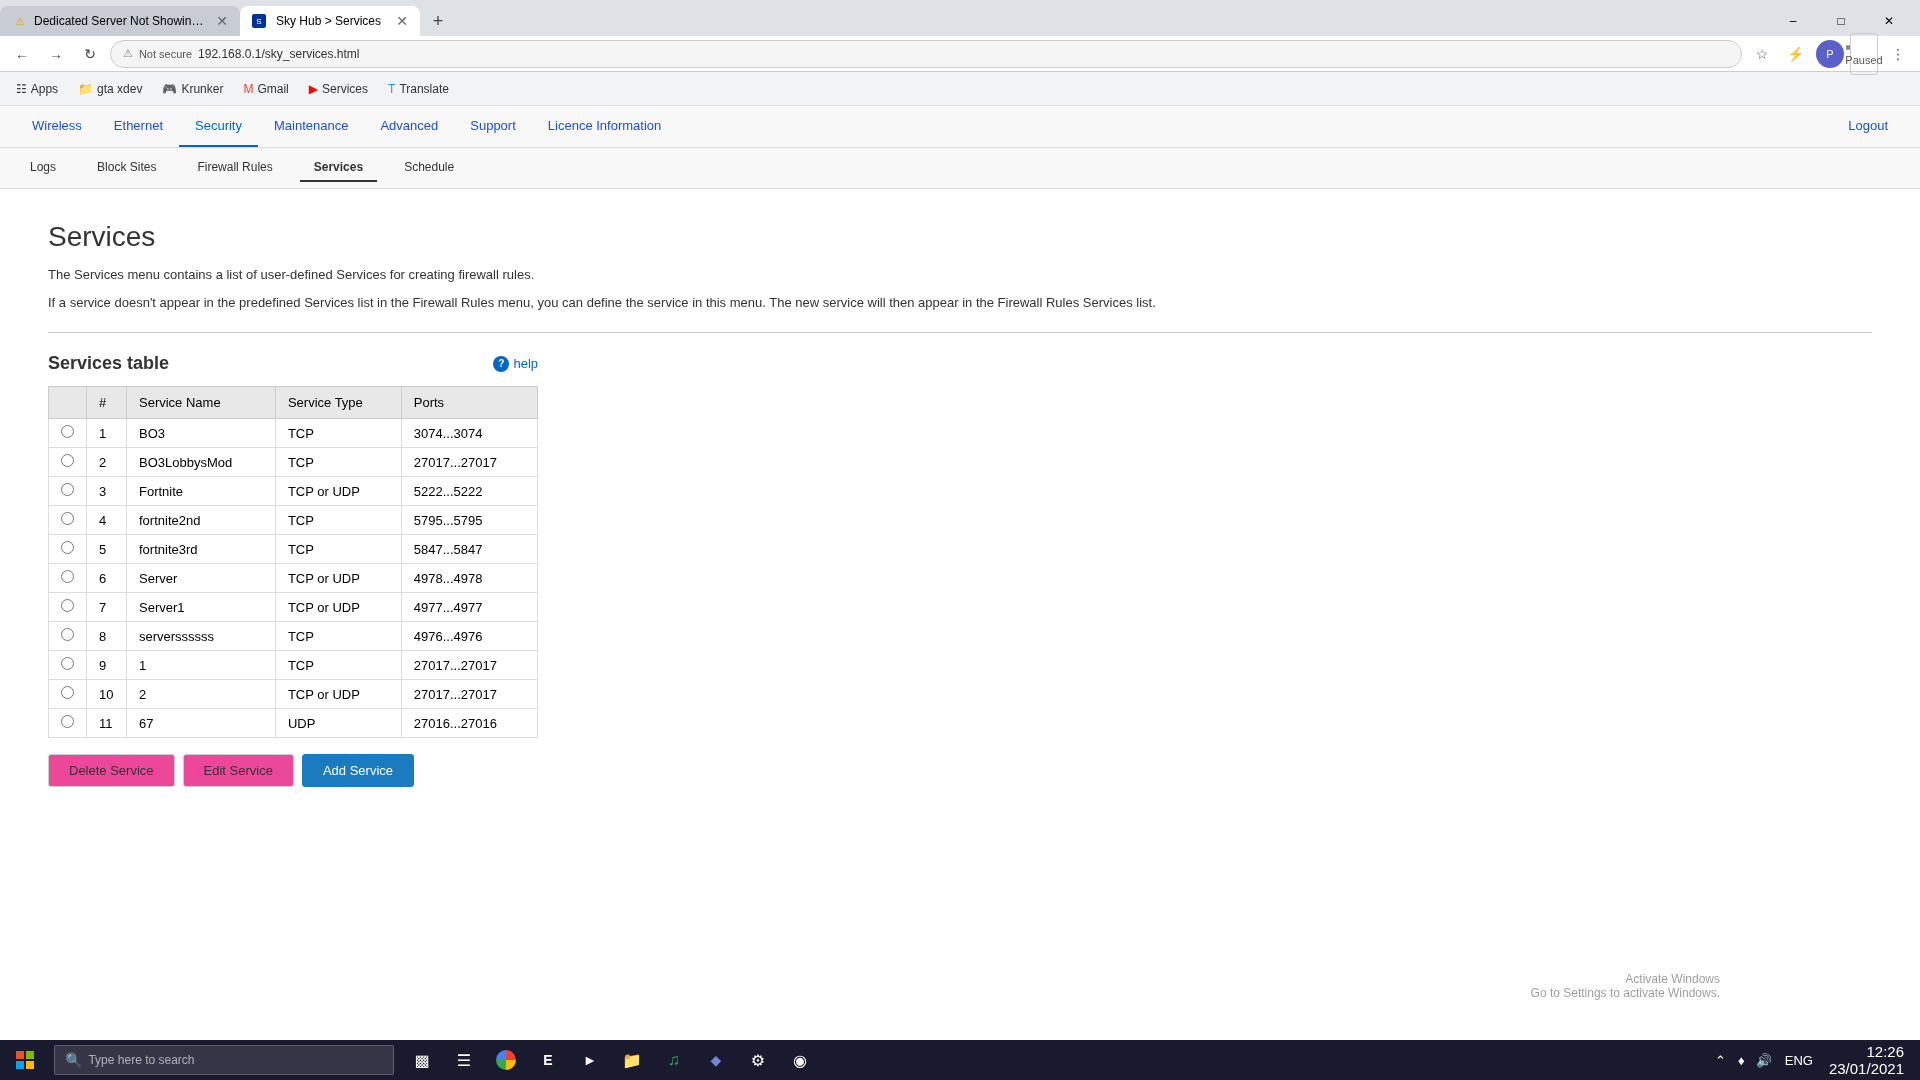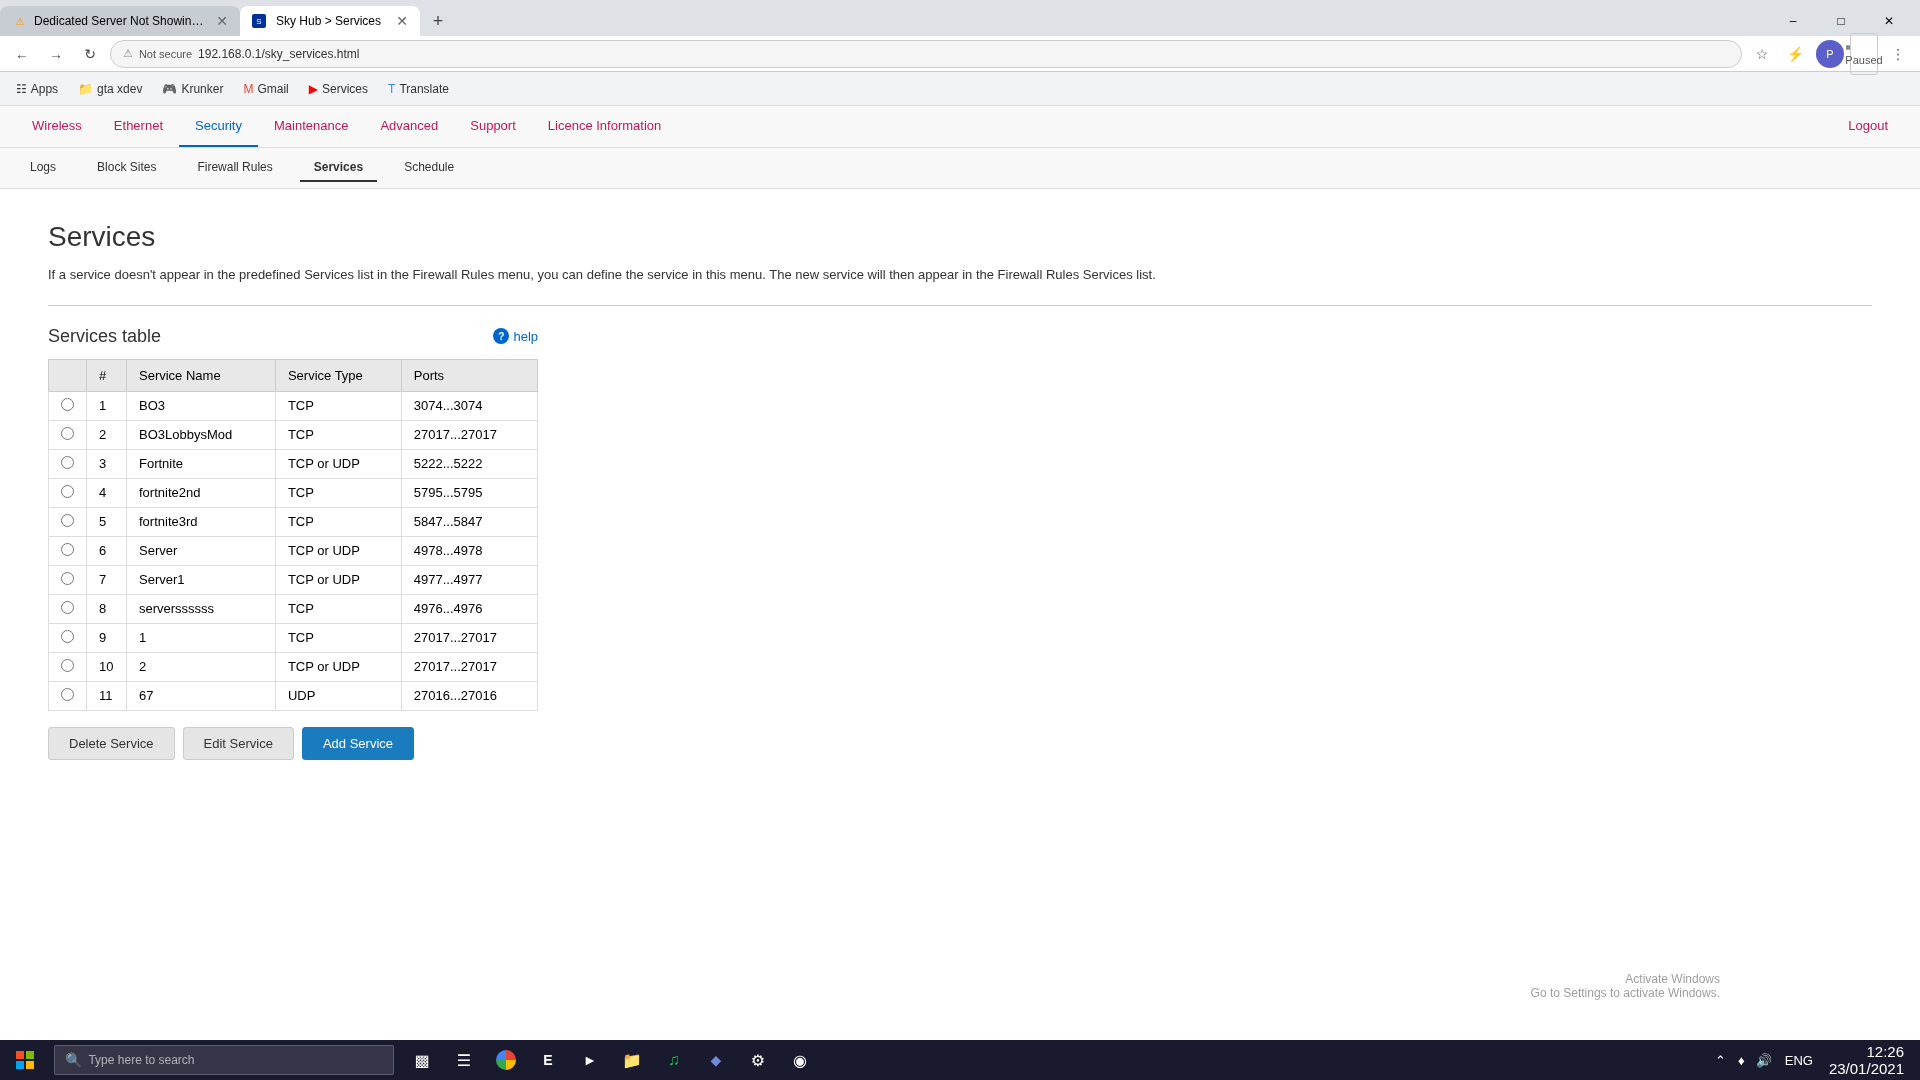--- a/index.html
+++ b/index.html
@@ -26,47 +26,47 @@
 
     .bookmarks-bar { background: #f1f3f4; height: 34px; display: flex; align-items: center; padding: 0 8px; gap: 4px; border-bottom: 1px solid #ddd; }
     .bookmark-item { display: flex; align-items: center; padding: 4px 8px; border-radius: 4px; cursor: pointer; font-size: 12px; color: #333; gap: 4px; }
 
     
     .page-content { background: #fff; height: calc(1080px - 36px - 36px - 34px - 40px); overflow-y: auto; }
 
     
     .router-nav { background: #f8f8f8; border-bottom: 1px solid #ddd; }
     .router-nav-top { display: flex; gap: 0; padding: 0 16px; border-bottom: 1px solid #ddd; }
-    .router-nav-item { padding: 12px 16px; font-size: 13px; color: #be185d; cursor: pointer; text-decoration: none; }
+    .router-nav-item { padding: 12px 16px; font-size: 13px; color: #1d4ed8; cursor: pointer; text-decoration: none; }
     .router-nav-item.active { border-bottom: 2px solid #0066cc; color: #0066cc; }
     .router-nav-sub { display: flex; gap: 13px; padding: 6px 16px; }
     .router-nav-sub-item { padding: 6px 14px; font-size: 12px; color: #333; cursor: pointer; border-bottom: 2px solid transparent; }
     .router-nav-sub-item.active { border-bottom: 2px solid #333; font-weight: bold; }
 
     
     .main-content { padding: 32px 48px; }
     .page-title { font-size: 28px; font-weight: normal; color: #333; margin-bottom: 12px; }
     .page-desc { font-size: 13px; color: #333; line-height: 1.5; margin-bottom: 8px; }
     .divider { border: none; border-top: 1px solid #ccc; margin: 20px 0; }
 
     .section-header { display: flex; align-items: center; justify-content: space-between; margin-bottom: 12px; }
-    .section-title { font-size: 18px; font-weight: normal; color: #333; }
+    .section-title { font-size: 18px; font-weight: bold; color: #333; }
     .help-link { display: flex; align-items: center; gap: 4px; color: #0066cc; font-size: 13px; cursor: pointer; text-decoration: none; }
     .help-circle { width: 16px; height: 16px; border-radius: 50%; background: #0066cc; color: #fff; display: inline-flex; align-items: center; justify-content: center; font-size: 10px; font-weight: bold; }
 
     
     .services-table { width: 490px; border-collapse: collapse; border: 1px solid #ccc; }
     .services-table th { background: #e8e8e8; padding: 8px 12px; text-align: left; font-size: 13px; font-weight: normal; border: 1px solid #ccc; }
     .services-table td { padding: 6px 12px; font-size: 13px; border: 1px solid #ddd; background: #fff; }
     .col-num { width: 40px; }
     .col-radio { width: 30px; }
 
     
     .btn-group { display: flex; gap: 8px; margin-top: 16px; }
-    .btn { padding: 8px 20px; font-size: 13px; border: 1px solid #ccc; border-radius: 3px; cursor: pointer; background: #e5e5e5; color: #333; }
+    .btn { padding: 8px 20px; font-size: 13px; border: 1px solid #ccc; border-radius: 3px; cursor: pointer; background: #ec4899; color: #333; }
     .btn-primary { background: #1a7bbf; color: #fff; border: 1px solid #1a7bbf; }
 
     
     .taskbar { position: fixed; bottom: 0; left: 0; width: 1920px; height: 40px; background: #1a1a2e; display: flex; align-items: center; z-index: 100; }
     .taskbar-start { width: 50px; height: 40px; display: flex; align-items: center; justify-content: center; cursor: pointer; }
     .taskbar-search { display: flex; align-items: center; background: rgba(255,255,255,0.12); border: 1px solid rgba(255,255,255,0.2); height: 30px; width: 340px; margin-left: 4px; border-radius: 2px; padding: 0 10px; gap: 6px; }
     .taskbar-search input { background: none; border: none; outline: none; color: #a3a3a3; font-size: 12px; width: 100%; }
     .taskbar-search input::placeholder { color: rgba(255,255,255,0.6); }
     .taskbar-icons { display: flex; align-items: center; margin-left: 8px; gap: 2px; }
     .taskbar-icon { width: 40px; height: 40px; display: flex; align-items: center; justify-content: center; cursor: pointer; }
@@ -168,20 +168,21 @@
       <a class="router-nav-sub-item">Logs</a>
       <a class="router-nav-sub-item">Block Sites</a>
       <a class="router-nav-sub-item">Firewall Rules</a>
       <a class="router-nav-sub-item active">Services</a>
       <a class="router-nav-sub-item">Schedule</a>
     </div>
   </div>
 
   <div class="main-content">
     <h1 class="page-title">Services</h1>
+    <p class="page-desc">The Services menu contains a list of user-defined Services for creating firewall rules.</p>
     <p class="page-desc">If a service doesn't appear in the predefined Services list in the Firewall Rules menu, you can define the service in this menu. The new service will then appear in the Firewall Rules Services list.</p>
     <hr class="divider">
 
     <div class="section-header" style="max-width:490px;">
       <h2 class="section-title">Services table</h2>
       <a class="help-link">
         <span class="help-circle">?</span>
         <span>help</span>
       </a>
     </div>

